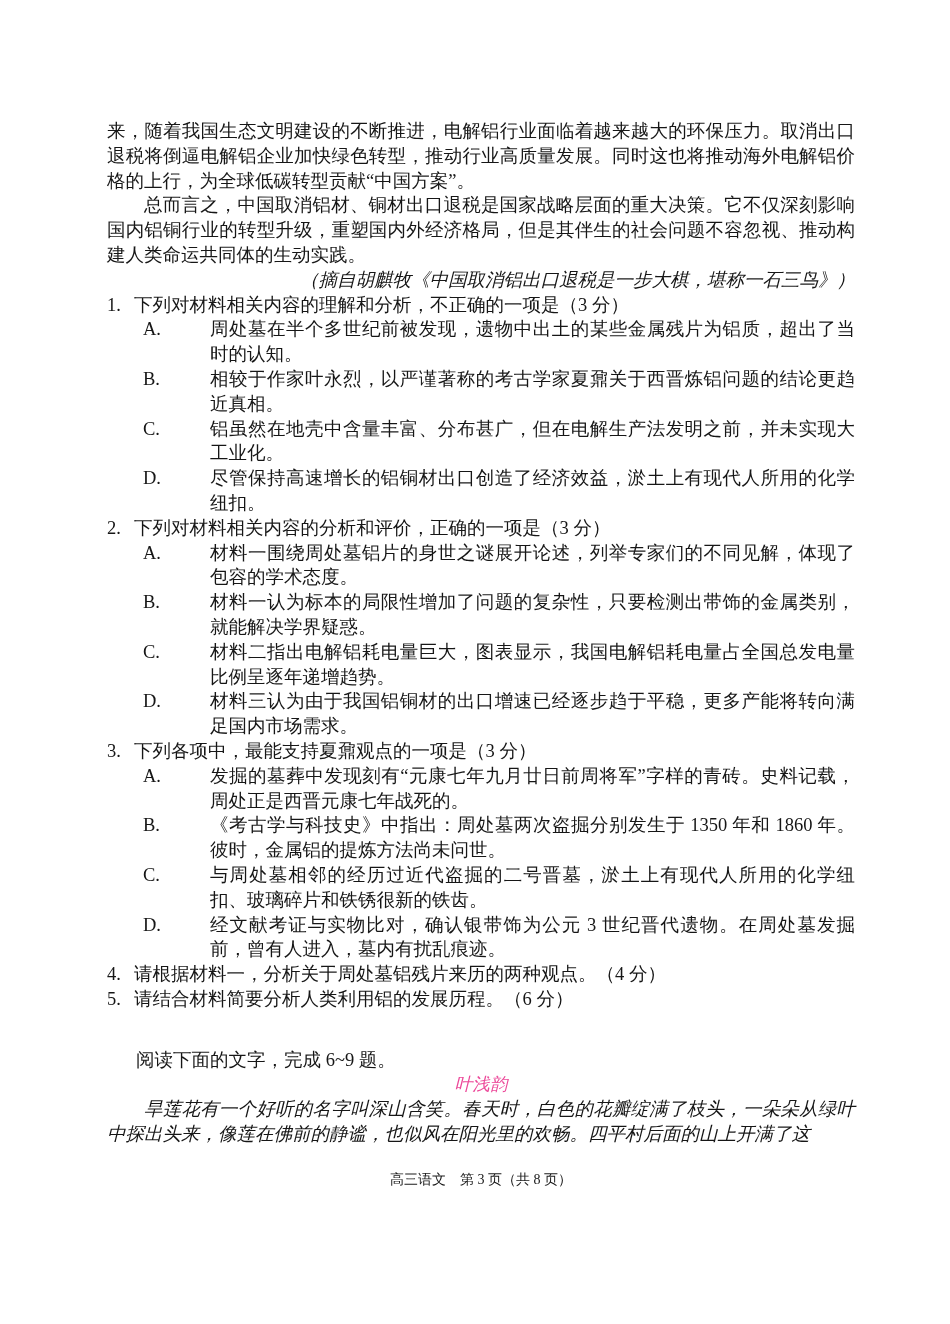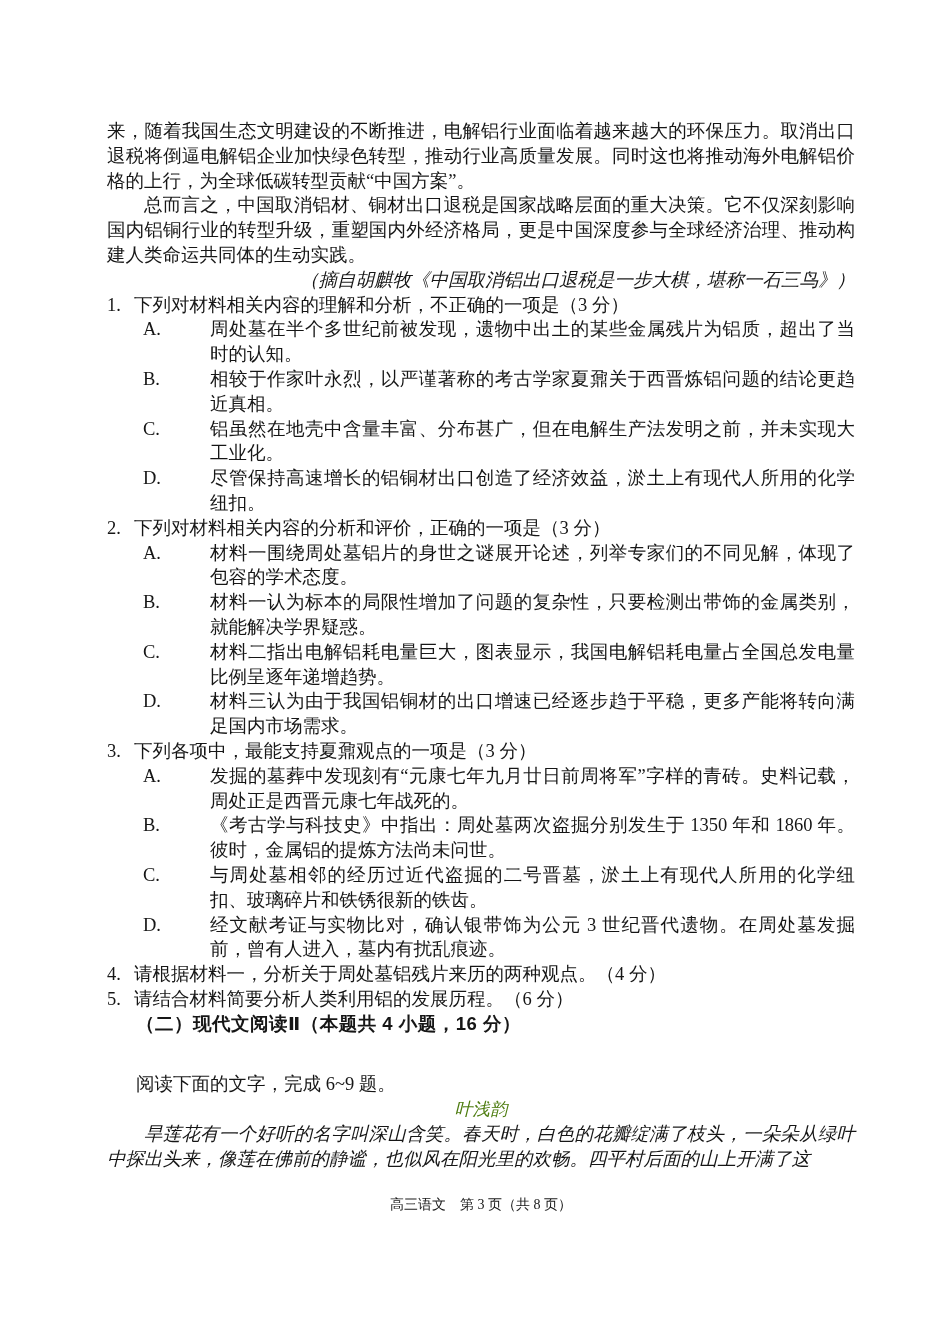--- a/index.html
+++ b/index.html
@@ -35,35 +35,35 @@
   .instruction { padding-left: 29px; margin-top: 36px; }
   .center-title {
     text-align: center;
     font-family: "Liberation Sans", "DejaVu Sans", sans-serif;
     font-weight: bold;
   }
   .center-author {
     text-align: center;
     font-style: italic;
     font-size: 17.5px;
-    color: #4d7c0f;
+    color: #ec4899;
   }
   .footer {
     text-align: center;
     margin-top: 21px;
     font-size: 14px;
   }
 </style>
 </head>
 <body>
 
 <div class="page">
 
   <div class="para">来，随着我国生态文明建设的不断推进，电解铝行业面临着越来越大的环保压力。取消出口退税将倒逼电解铝企业加快绿色转型，推动行业高质量发展。同时这也将推动海外电解铝价格的上行，为全球低碳转型贡献“中国方案”。</div>
-  <div class="para indent">总而言之，中国取消铝材、铜材出口退税是国家战略层面的重大决策。它不仅深刻影响国内铝铜行业的转型升级，重塑国内外经济格局，更是中国深度参与全球经济治理、推动构建人类命运共同体的生动实践。</div>
+  <div class="para indent">总而言之，中国取消铝材、铜材出口退税是国家战略层面的重大决策。它不仅深刻影响国内铝铜行业的转型升级，重塑国内外经济格局，但是其伴生的社会问题不容忽视、推动构建人类命运共同体的生动实践。</div>
   <div class="attribution">（摘自胡麒牧《中国取消铝出口退税是一步大棋，堪称一石三鸟》）</div>
 
   <div>
     <div class="qrow">
       <span class="qnum">1.</span>
       <span class="qstem">下列对材料相关内容的理解和分析，不正确的一项是（3 分）</span>
     </div>
     <div class="option">
       <span class="olabel">A.</span>
       <span class="otext">周处墓在半个多世纪前被发现，遗物中出土的某些金属残片为铝质，超出了当时的认知。</span>
@@ -131,20 +131,19 @@
   <div class="qrow">
     <span class="qnum">4.</span>
     <span class="qstem">请根据材料一，分析关于周处墓铝残片来历的两种观点。（4 分）</span>
   </div>
 
   <div class="qrow">
     <span class="qnum">5.</span>
     <span class="qstem">请结合材料简要分析人类利用铝的发展历程。（6 分）</span>
   </div>
 
-  <div class="section-heading">（二）现代文阅读Ⅱ（本题共 4 小题，16 分）</div>
   <div class="instruction">阅读下面的文字，完成 6~9 题。</div>
   <div class="center-author">叶浅韵</div>
   <div class="para indent kaiti">旱莲花有一个好听的名字叫深山含笑。春天时，白色的花瓣绽满了枝头，一朵朵从绿叶中探出头来，像莲在佛前的静谧，也似风在阳光里的欢畅。四平村后面的山上开满了这</div>
 
   <div class="footer">高三语文　第 3 页（共 8 页）</div>
 
 </div>
 
 </body></html>

